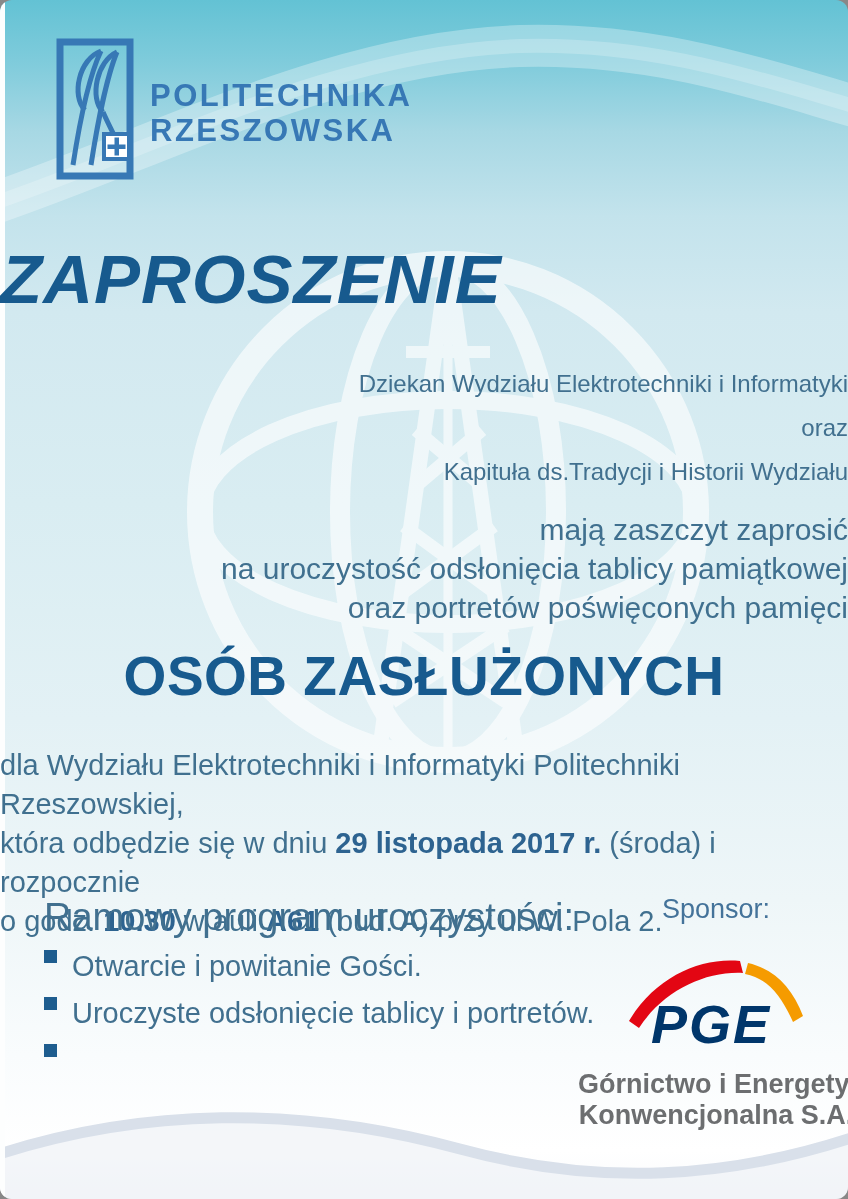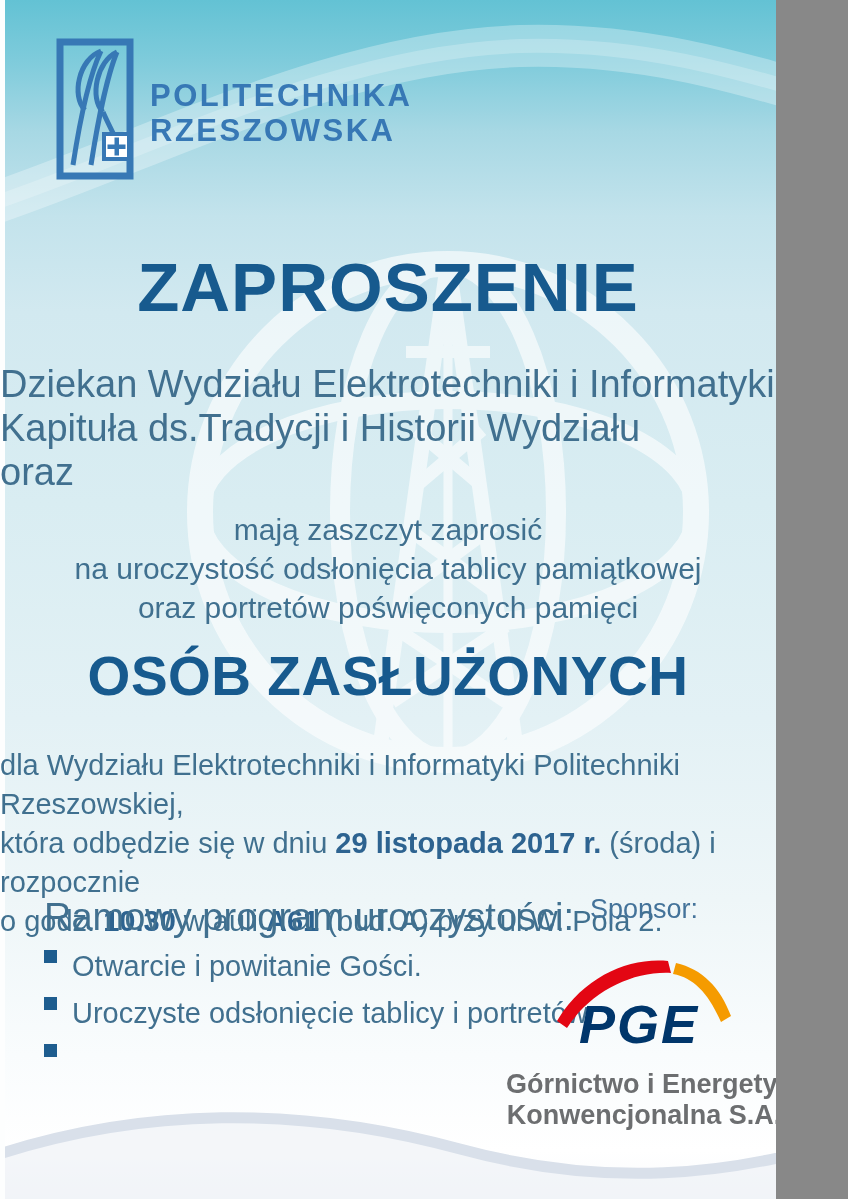--- a/index.html
+++ b/index.html
@@ -1,46 +1,47 @@
 <!DOCTYPE html>
 <html lang="pl"><head>
 <meta charset="utf-8">
 <style>
   * { margin:0; padding:0; box-sizing:border-box; }
   body { font-family:"Liberation Sans","DejaVu Sans",sans-serif; background:#888; }
   .page {
-    position:relative; width:776px; height:1199px; overflow:hidden;
+    position:relative; width:848px; height:1199px; overflow:hidden;
     background:linear-gradient(180deg,
       #63c2d4 0%, #7ecbdb 5%, #a7d8e4 11%, #c3e3ec 18%,
       #d2e9f0 26%, #d9edf2 42%, #e3f1f5 60%, #eef6f8 75%,
       #f9fcfd 88%, #ffffff 96%, #f8fafc 100%);
+    border-radius:12px;
   }
   .left-edge { position:absolute; left:0; top:0; width:5px; height:100%; background:#fdfefe; }
   svg { display:block; }
   .decor { position:absolute; pointer-events:none; }
   .top-wave { left:0; top:0; }
   .watermark { left:166px; top:230px; opacity:.62; }
   .bottom-wave { left:0; bottom:0; }
 
   
   .brand { position:absolute; left:56px; top:38px; display:flex; }
   .brand-text { margin-left:16px; padding-top:40px; color:#3778b5; }
   .brand-line { font-weight:700; font-size:31px; letter-spacing:2.5px; line-height:35px; }
   .brand-sub { font-weight:700; font-size:17px; letter-spacing:1.2px; margin-top:7px; }
 
   
-  .title { position:absolute; top:248px; width:100%; text-align:center;
-           font-size:69px; font-weight:700; color:#175a8e; letter-spacing:1px; }
+  .title { position:absolute; top:240px; width:100%; text-align:left;
+           font-size:69px; font-weight:700; color:#175a8e; letter-spacing:1px;font-style:italic; }
   .honorees { position:absolute; top:644px; width:100%; text-align:center;
               font-size:55px; font-weight:700; color:#175a8e; letter-spacing:.5px; }
 
   
-  .hosts { position:absolute; top:362px; width:100%; text-align:left;
-           color:#41708f; font-size:38px; line-height:44px; }
-  .invitation { position:absolute; top:510px; width:100%; text-align:center;
+  .hosts { position:absolute; top:362px; width:100%; text-align:right;
+           color:#41708f; font-size:24px; line-height:44px; }
+  .invitation { position:absolute; top:510px; width:100%; text-align:right;
                 color:#40708f; font-size:30px; line-height:39px; }
   .details { position:absolute; top:746px; width:100%; text-align:left;
              color:#40708f; font-size:29px; line-height:39px; }
   .details b { font-weight:700; color:#2d6390; }
 
   
   .program { position:absolute; left:44px; top:900px; color:#41708f; }
   .program-heading { font-size:38px; line-height:34px; margin-bottom:16px; }
   .program-list { list-style:none; }
   .program-list li { display:flex; align-items:flex-start; height:47px; font-size:29px; }
@@ -105,22 +106,22 @@
     <div class="brand-text">
       <div class="brand-line">POLITECHNIKA</div>
       <div class="brand-line">RZESZOWSKA</div>
     </div>
   </header>
 
   <h1 class="title">ZAPROSZENIE</h1>
 
   <section class="hosts">
     <div>Dziekan Wydziału Elektrotechniki i Informatyki</div>
+    <div>oraz</div>
     <div>Kapituła ds.Tradycji i Historii Wydziału</div>
-    <div>oraz</div>
   </section>
 
   <section class="invitation">
     <div>mają zaszczyt zaprosić</div>
     <div>na uroczystość odsłonięcia tablicy pamiątkowej</div>
     <div>oraz portretów poświęconych pamięci</div>
   </section>
 
   <h2 class="honorees">OSÓB ZASŁUŻONYCH</h2>
 

